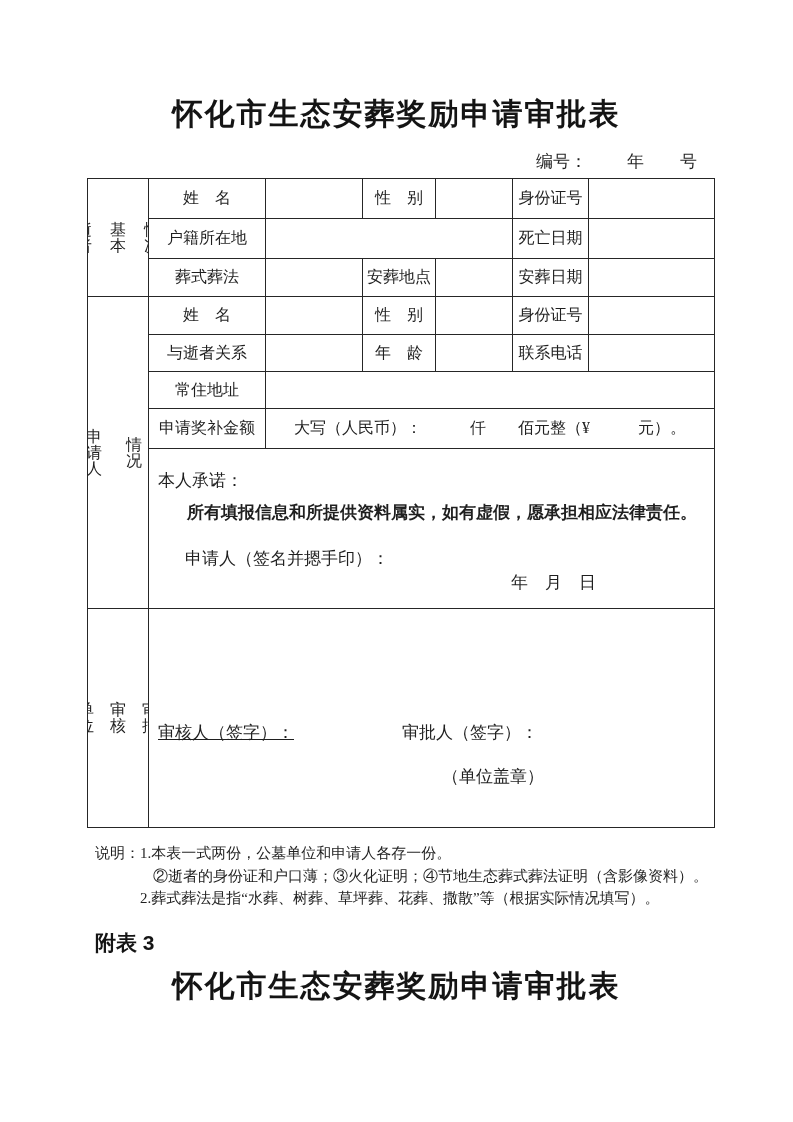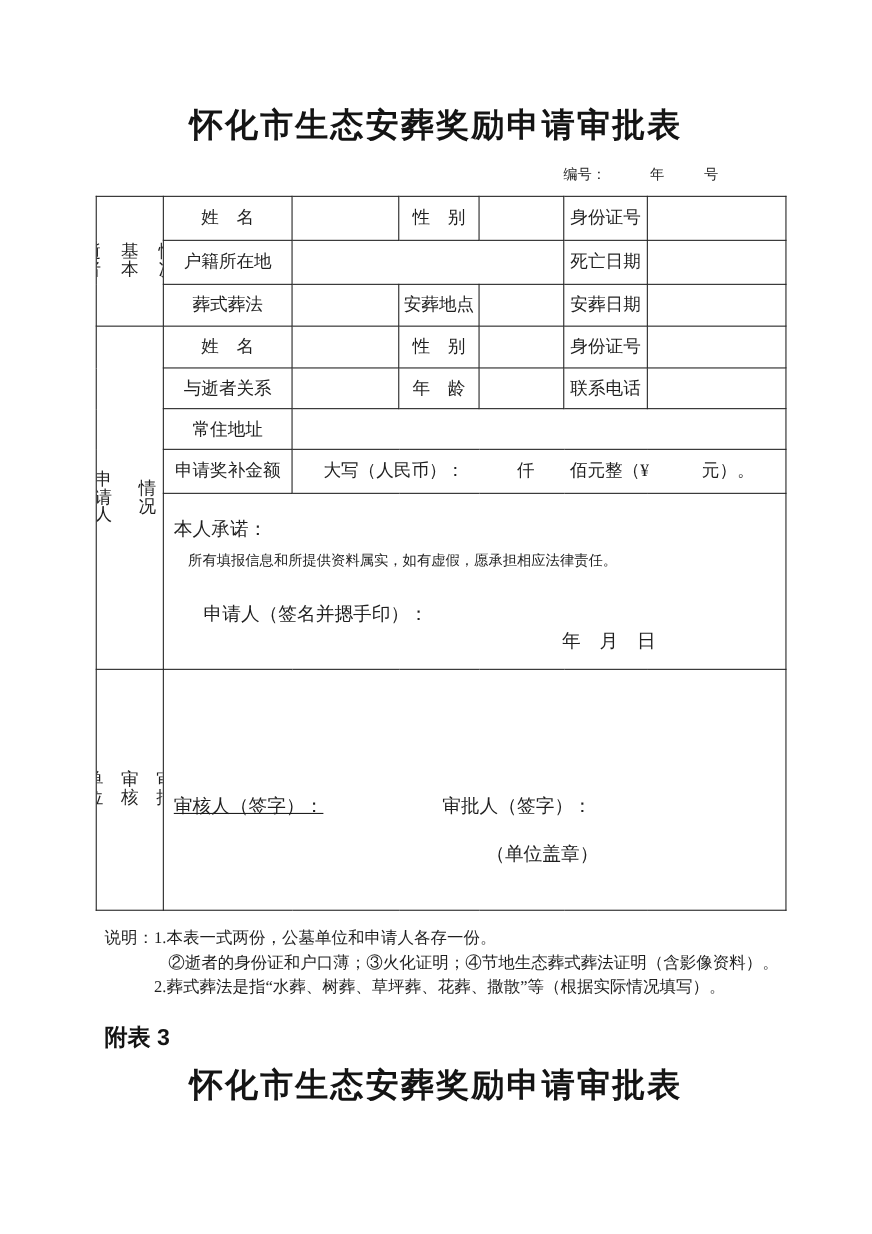--- a/index.html
+++ b/index.html
@@ -20,22 +20,22 @@
     font-family: "Liberation Sans", "DejaVu Sans", sans-serif;
     font-weight: bold;
     font-size: 30px;
     letter-spacing: 2px;
     color: #141414;
   }
   .title-top { top: 94px; }
   .title-bottom { top: 966px; }
   .serial-line {
     position: absolute;
-    top: 150px; left: 512px;
-    font-size: 13px;
+    top: 150px; left: 536px;
+    font-size: 17px;
     white-space: nowrap;
   }
   .serial-line .sp-year { margin-left: 40px; }
   .serial-line .sp-no   { margin-left: 36px; }
 
   table.form {
     position: absolute;
     top: 178px; left: 87px;
     width: 627px;
     border-collapse: collapse;
@@ -66,21 +66,21 @@
     padding-left: 9px;
     white-space: nowrap;
   }
   td.commit-cell, td.approve-cell {
     position: relative;
     text-align: left;
     padding: 0;
   }
   .abs { position: absolute; white-space: nowrap; font-size: 17px; }
   .commit-title    { left: 9px;  top: 20px; }
-  .commit-body     { left: 22px; top: 52px; font-weight: normal; font-size: 13px; }
+  .commit-body     { left: 38px; top: 52px; font-weight: bold; font-size: 17px; }
   .commit-sign     { left: 36px; top: 98px; }
   .commit-date     { left: 362px; top: 122px; }
   .approve-reviewer{ left: 9px;  top: 112px; text-decoration: underline; }
   .approve-approver{ left: 253px; top: 112px; }
   .approve-seal    { left: 293px; top: 156px; }
 
   .notes {
     position: absolute;
     top: 842px; left: 95px;
     width: 640px;

